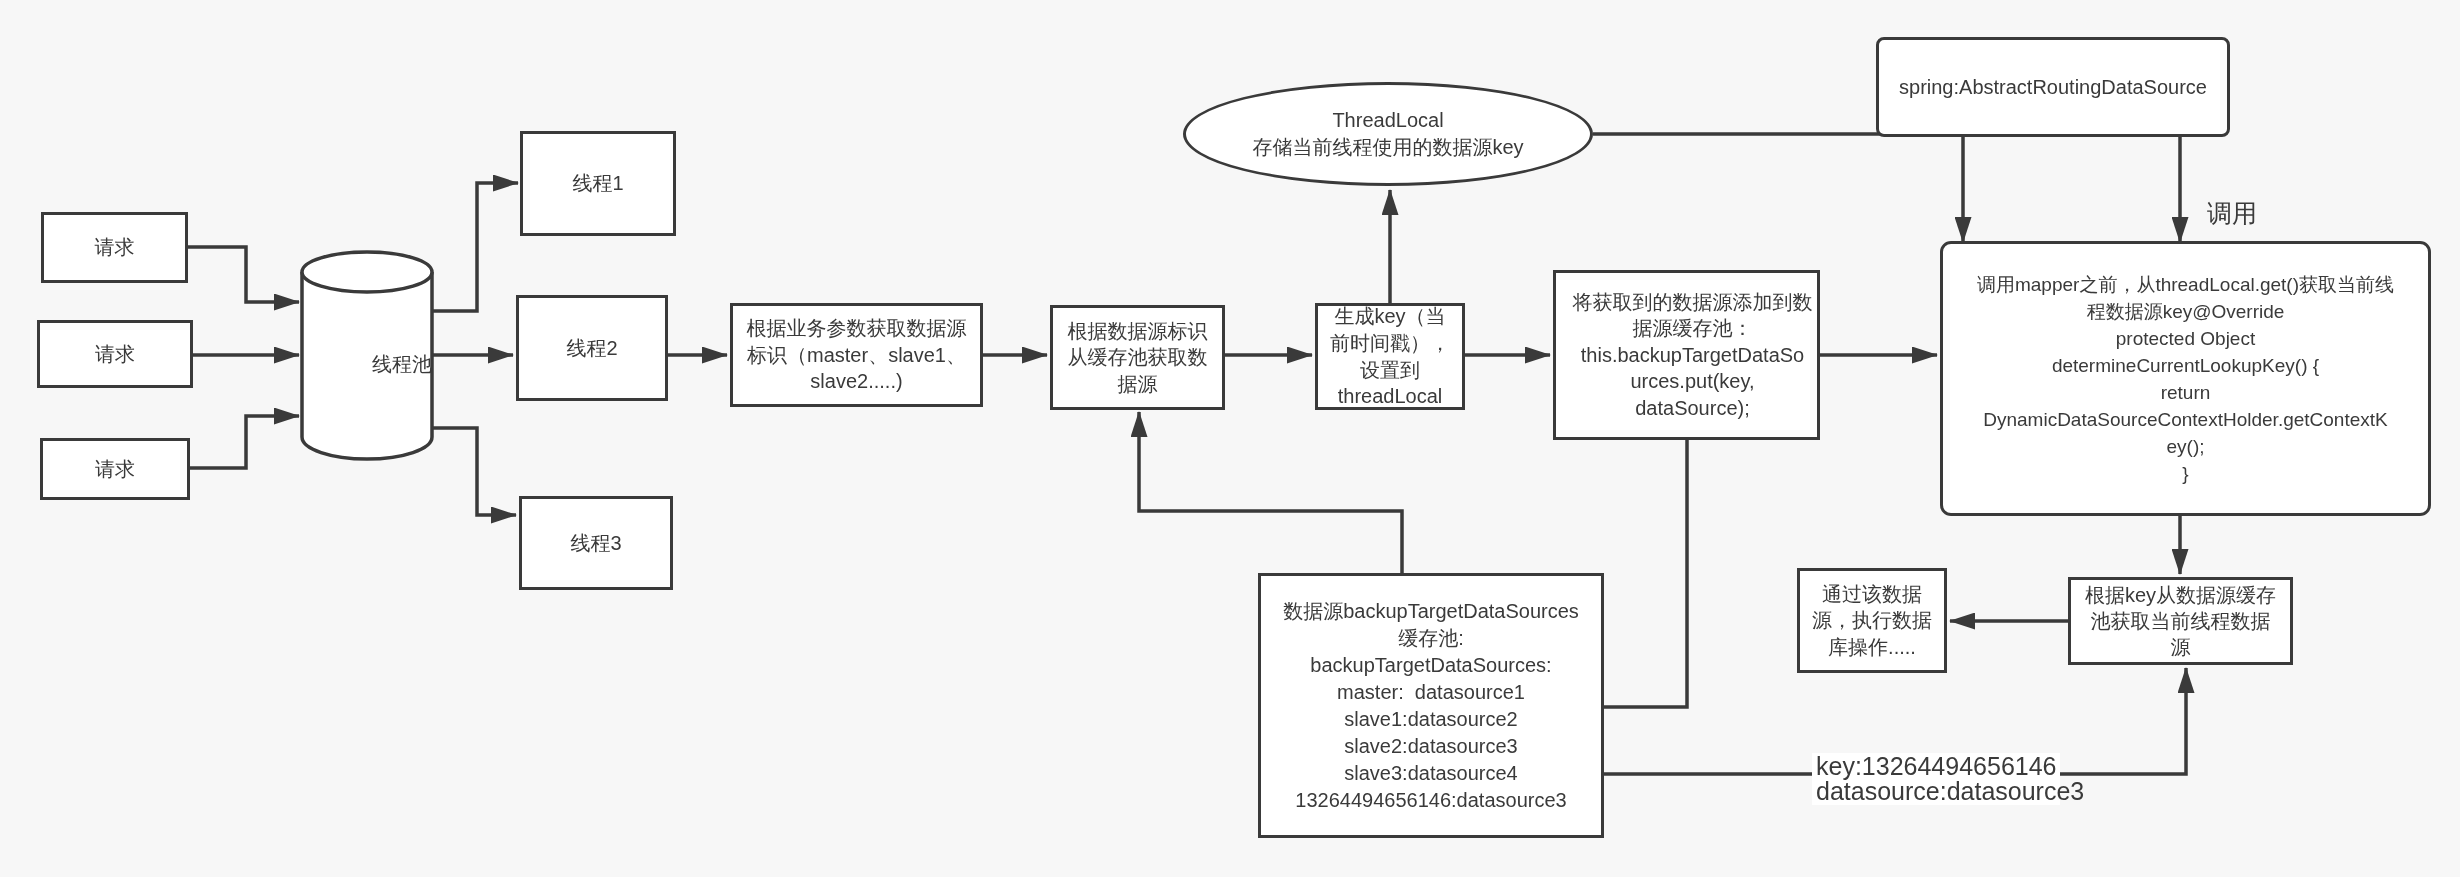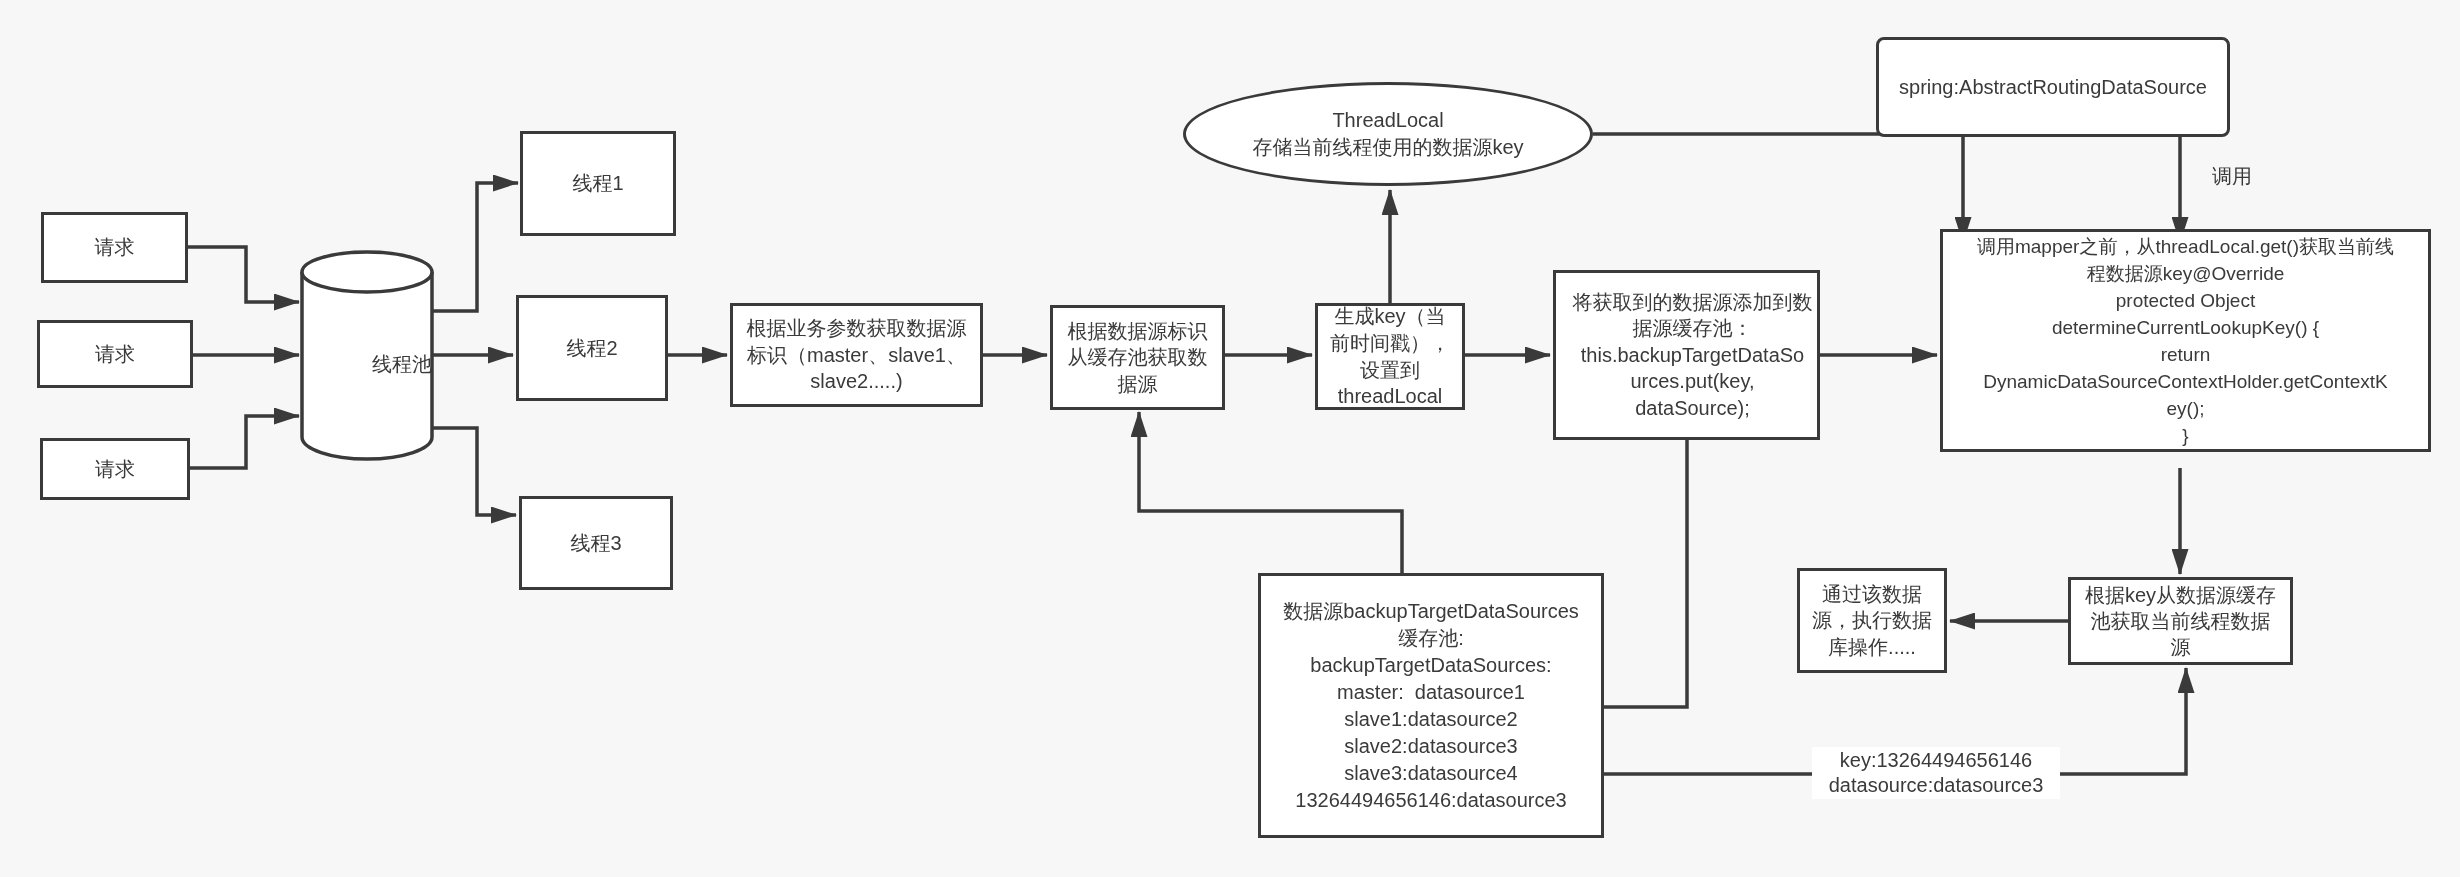--- a/index.html
+++ b/index.html
@@ -12,21 +12,21 @@
     position:absolute;background:#ffffff;border:3px solid #3a3a3a;box-sizing:border-box;
     display:flex;align-items:center;justify-content:center;
     text-align:center;white-space:pre-line;font-size:20px;line-height:1.33;
   }
   .ellipse-node{border-radius:50%;}
   .code-node{font-size:19px;line-height:27px;}
   .pool-label{
     position:absolute;left:302px;top:351px;width:130px;text-align:right;
     font-size:20px;white-space:pre-line;
   }
-  .free-label{position:absolute;white-space:pre-line;text-align:center;font-size:20px;line-height:25px;}
+  .free-label{position:absolute;white-space:pre-line;text-align:center;font-size:25px;line-height:25px;margin-top:37px;}
   .key-label{background:#ffffff;padding:1px 4px;}
 </style>
 </head>
 <body>
 
 <div class="canvas">
 
   <svg class="connector-layer" width="2460" height="877" viewBox="0 0 2460 877" xmlns="http://www.w3.org/2000/svg">
     <defs>
       <marker id="arrow" markerUnits="userSpaceOnUse" markerWidth="26" markerHeight="17" refX="25" refY="8.5" orient="auto">
@@ -89,21 +89,21 @@
 据源缓存池：
 this.backupTargetDataSo
 urces.put(key,
 dataSource);</div>
 
   <div class="node ellipse-node" style="left:1183px;top:82px;width:410px;height:104px;">ThreadLocal
 存储当前线程使用的数据源key</div>
 
   <div class="node" style="left:1876px;top:37px;width:354px;height:100px;border-radius:8px;">spring:AbstractRoutingDataSource</div>
 
-  <div class="node code-node" style="left:1940px;top:229px;width:491px;height:223px;">调用mapper之前，从threadLocal.get()获取当前线
+  <div class="node code-node" style="left:1940px;top:241px;width:491px;height:275px;border-radius:11px;">调用mapper之前，从threadLocal.get()获取当前线
 程数据源key@Override
 protected Object
 determineCurrentLookupKey() {
 return
 DynamicDataSourceContextHolder.getContextK
 ey();
 }</div>
 
   <div class="node" style="left:1229px;top:573px;width:346px;height:265px;line-height:27px;margin-left:29px;">数据源backupTargetDataSources
 缓存池:
@@ -117,16 +117,16 @@
   <div class="node" style="left:2068px;top:577px;width:225px;height:88px;line-height:26px;">根据key从数据源缓存
 池获取当前线程数据
 源</div>
 
   <div class="node" style="left:1797px;top:568px;width:150px;height:105px;">通过该数据
 源，执行数据
 库操作.....</div>
 
   <div class="free-label" style="left:2200px;top:164px;width:64px;">调用</div>
 
-  <div class="free-label key-label" style="left:1812px;top:747px;width:240px;">key:13264494656146
+  <div class="free-label key-label" style="left:1812px;top:716px;width:240px;">key:13264494656146
 datasource:datasource3</div>
 
 </div>
 
 </body></html>

